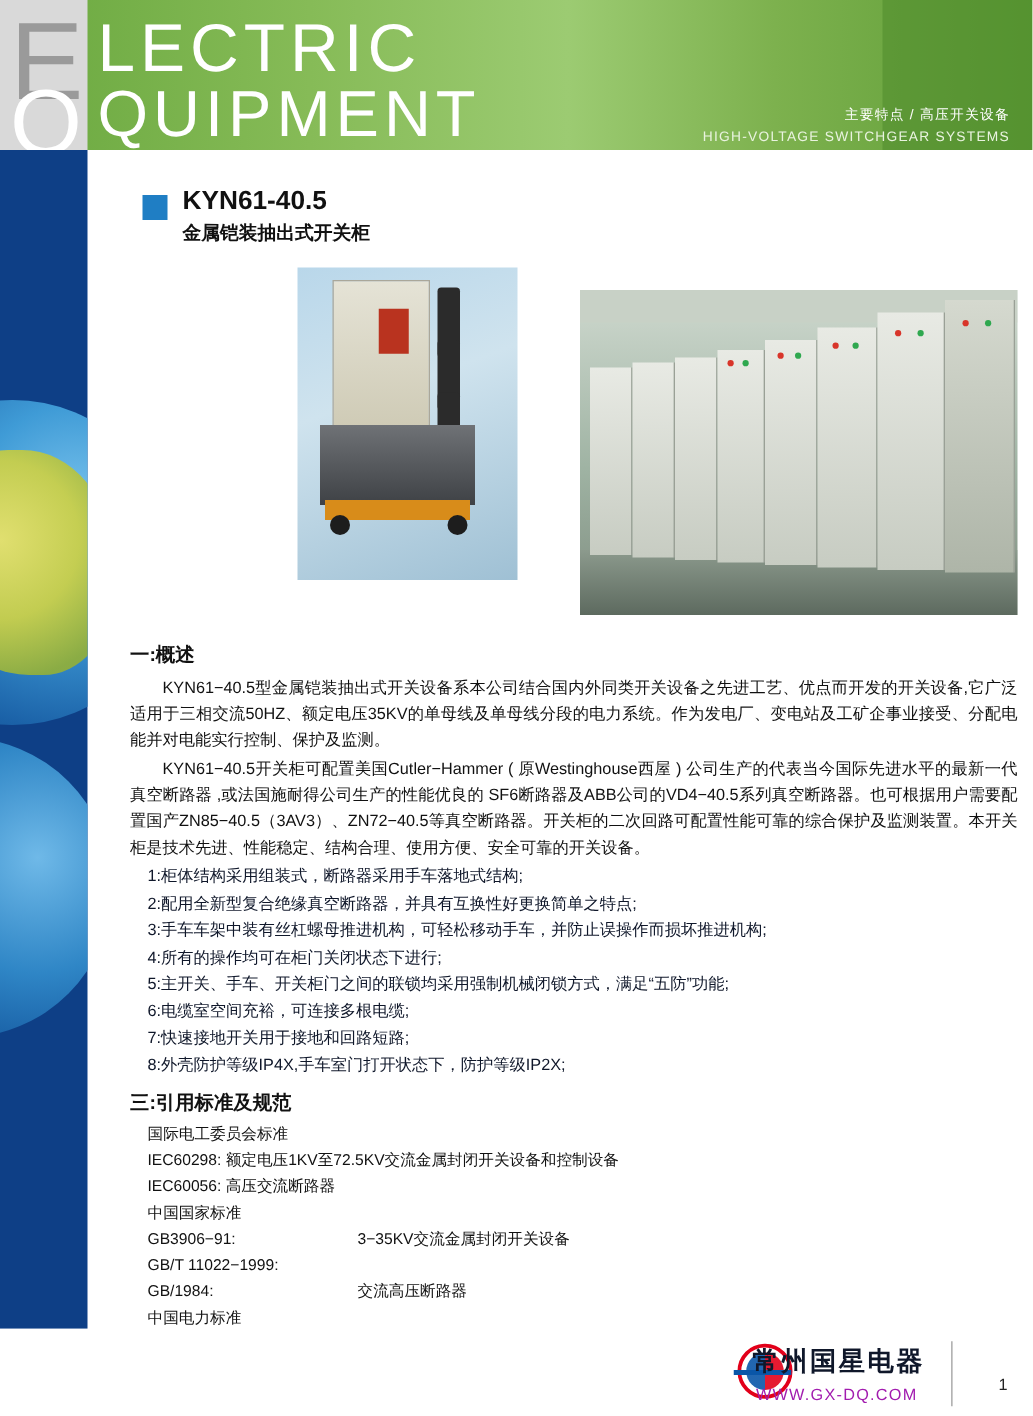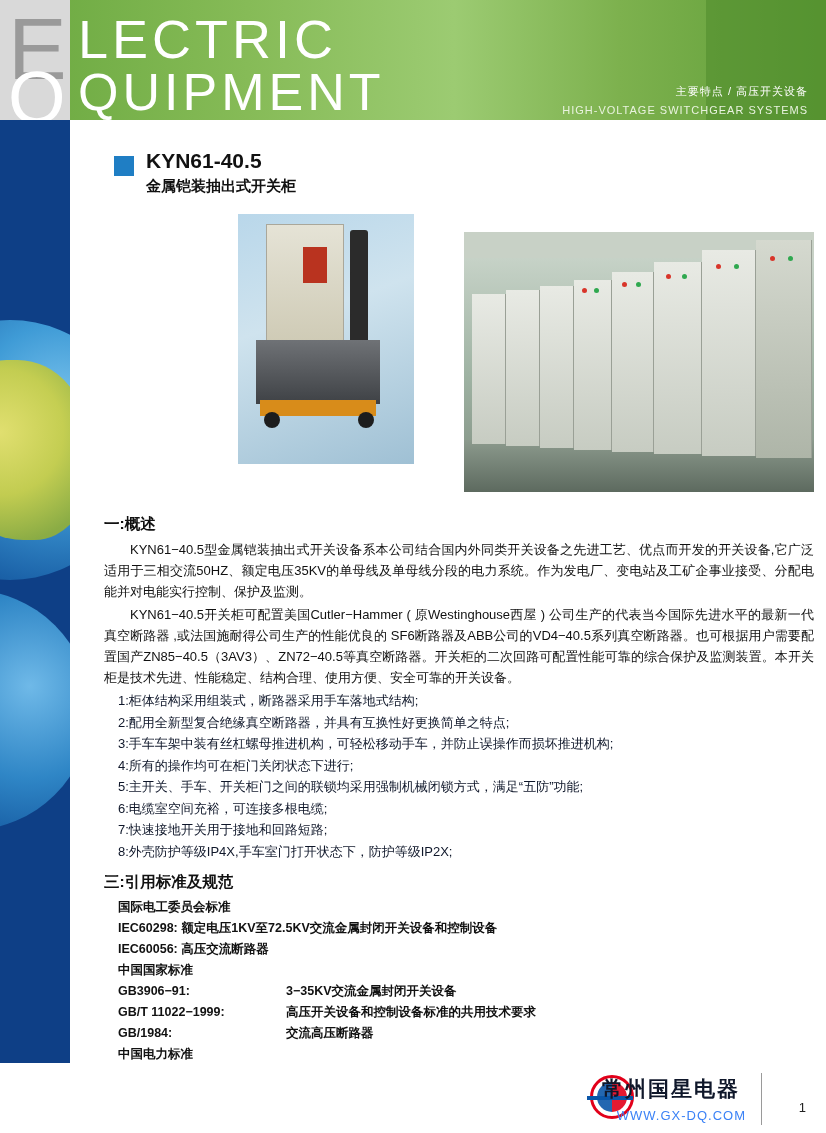--- a/index.html
+++ b/index.html
@@ -99,22 +99,22 @@
     opacity:.9;
   }
   #logoMark .bar {
     position:absolute; left:-6px; top:18px; width:46px; height:4px; background:#0a56a8;
   }
   #brandCn {
     position:absolute; right:86px; bottom:30px;
     font-size:21px; font-weight:bold; color:#0f172a; letter-spacing:2px;
   }
   #brandUrl {
-    position:absolute; right:80px; bottom:10px;
-    font-size:13px; color:#3b82f6; letter-spacing:1px;text-align:center;
+    position:absolute; right:92px; bottom:10px;
+    font-size:13px; color:#a21caf; letter-spacing:1px;text-align:center;
   }
   #pageNum {
     position:absolute; right:20px; bottom:18px;
     font-size:13px; color:#222;
   }
   #footerRule {
     position:absolute; right:64px; bottom:8px; width:1px; height:52px; background:#9a9a9a;
   }
 
   
@@ -193,21 +193,21 @@
   h2.sec {
     font-size:15.5px; font-weight:bold; color:#111; margin:10px 0 4px 0;
   }
   p.para {
     font-size:13px; line-height:21px; color:#111; margin:0 0 2px 0;
     text-align:justify;
   }
   p.indent { text-indent:26px; }
   ul.feat { list-style:none; margin:0; padding:0 0 0 14px; }
   ul.feat li { font-size:13px; line-height:21.5px; color:#0f172a; }
-  .std-block { padding-left:14px;font-weight:bold; }
+  .std-block { padding-left:14px; }
   .std-line { font-size:12.5px; line-height:21px; color:#111; }
   .std-row { display:flex; font-size:12.5px; line-height:21px; color:#111; }
   .std-row .k { width:168px; flex:0 0 168px; }
   .std-row .v { flex:1; }
 </style>
 </head>
 <body>
 
 <div id="header">
   <div class="grad"></div>
@@ -301,21 +301,20 @@
       <div class="std-line">IEC60298:  额定电压1KV至72.5KV交流金属封闭开关设备和控制设备</div>
       <div class="std-line">IEC60056:  高压交流断路器</div>
 
       <div class="std-line">中国国家标准</div>
       <div class="std-row">
         <div class="k">GB3906−91:</div>
         <div class="v">3−35KV交流金属封闭开关设备</div>
       </div>
       <div class="std-row">
         <div class="k">GB/T  11022−1999:</div>
-        <div class="v">高压开关设备和控制设备标准的共用技术要求</div>
       </div>
       <div class="std-row">
         <div class="k">GB/1984:</div>
         <div class="v">交流高压断路器</div>
       </div>
 
       <div class="std-line">中国电力标准</div>
       <div class="std-line">DL/T404−1997;</div>
     </div>
 

